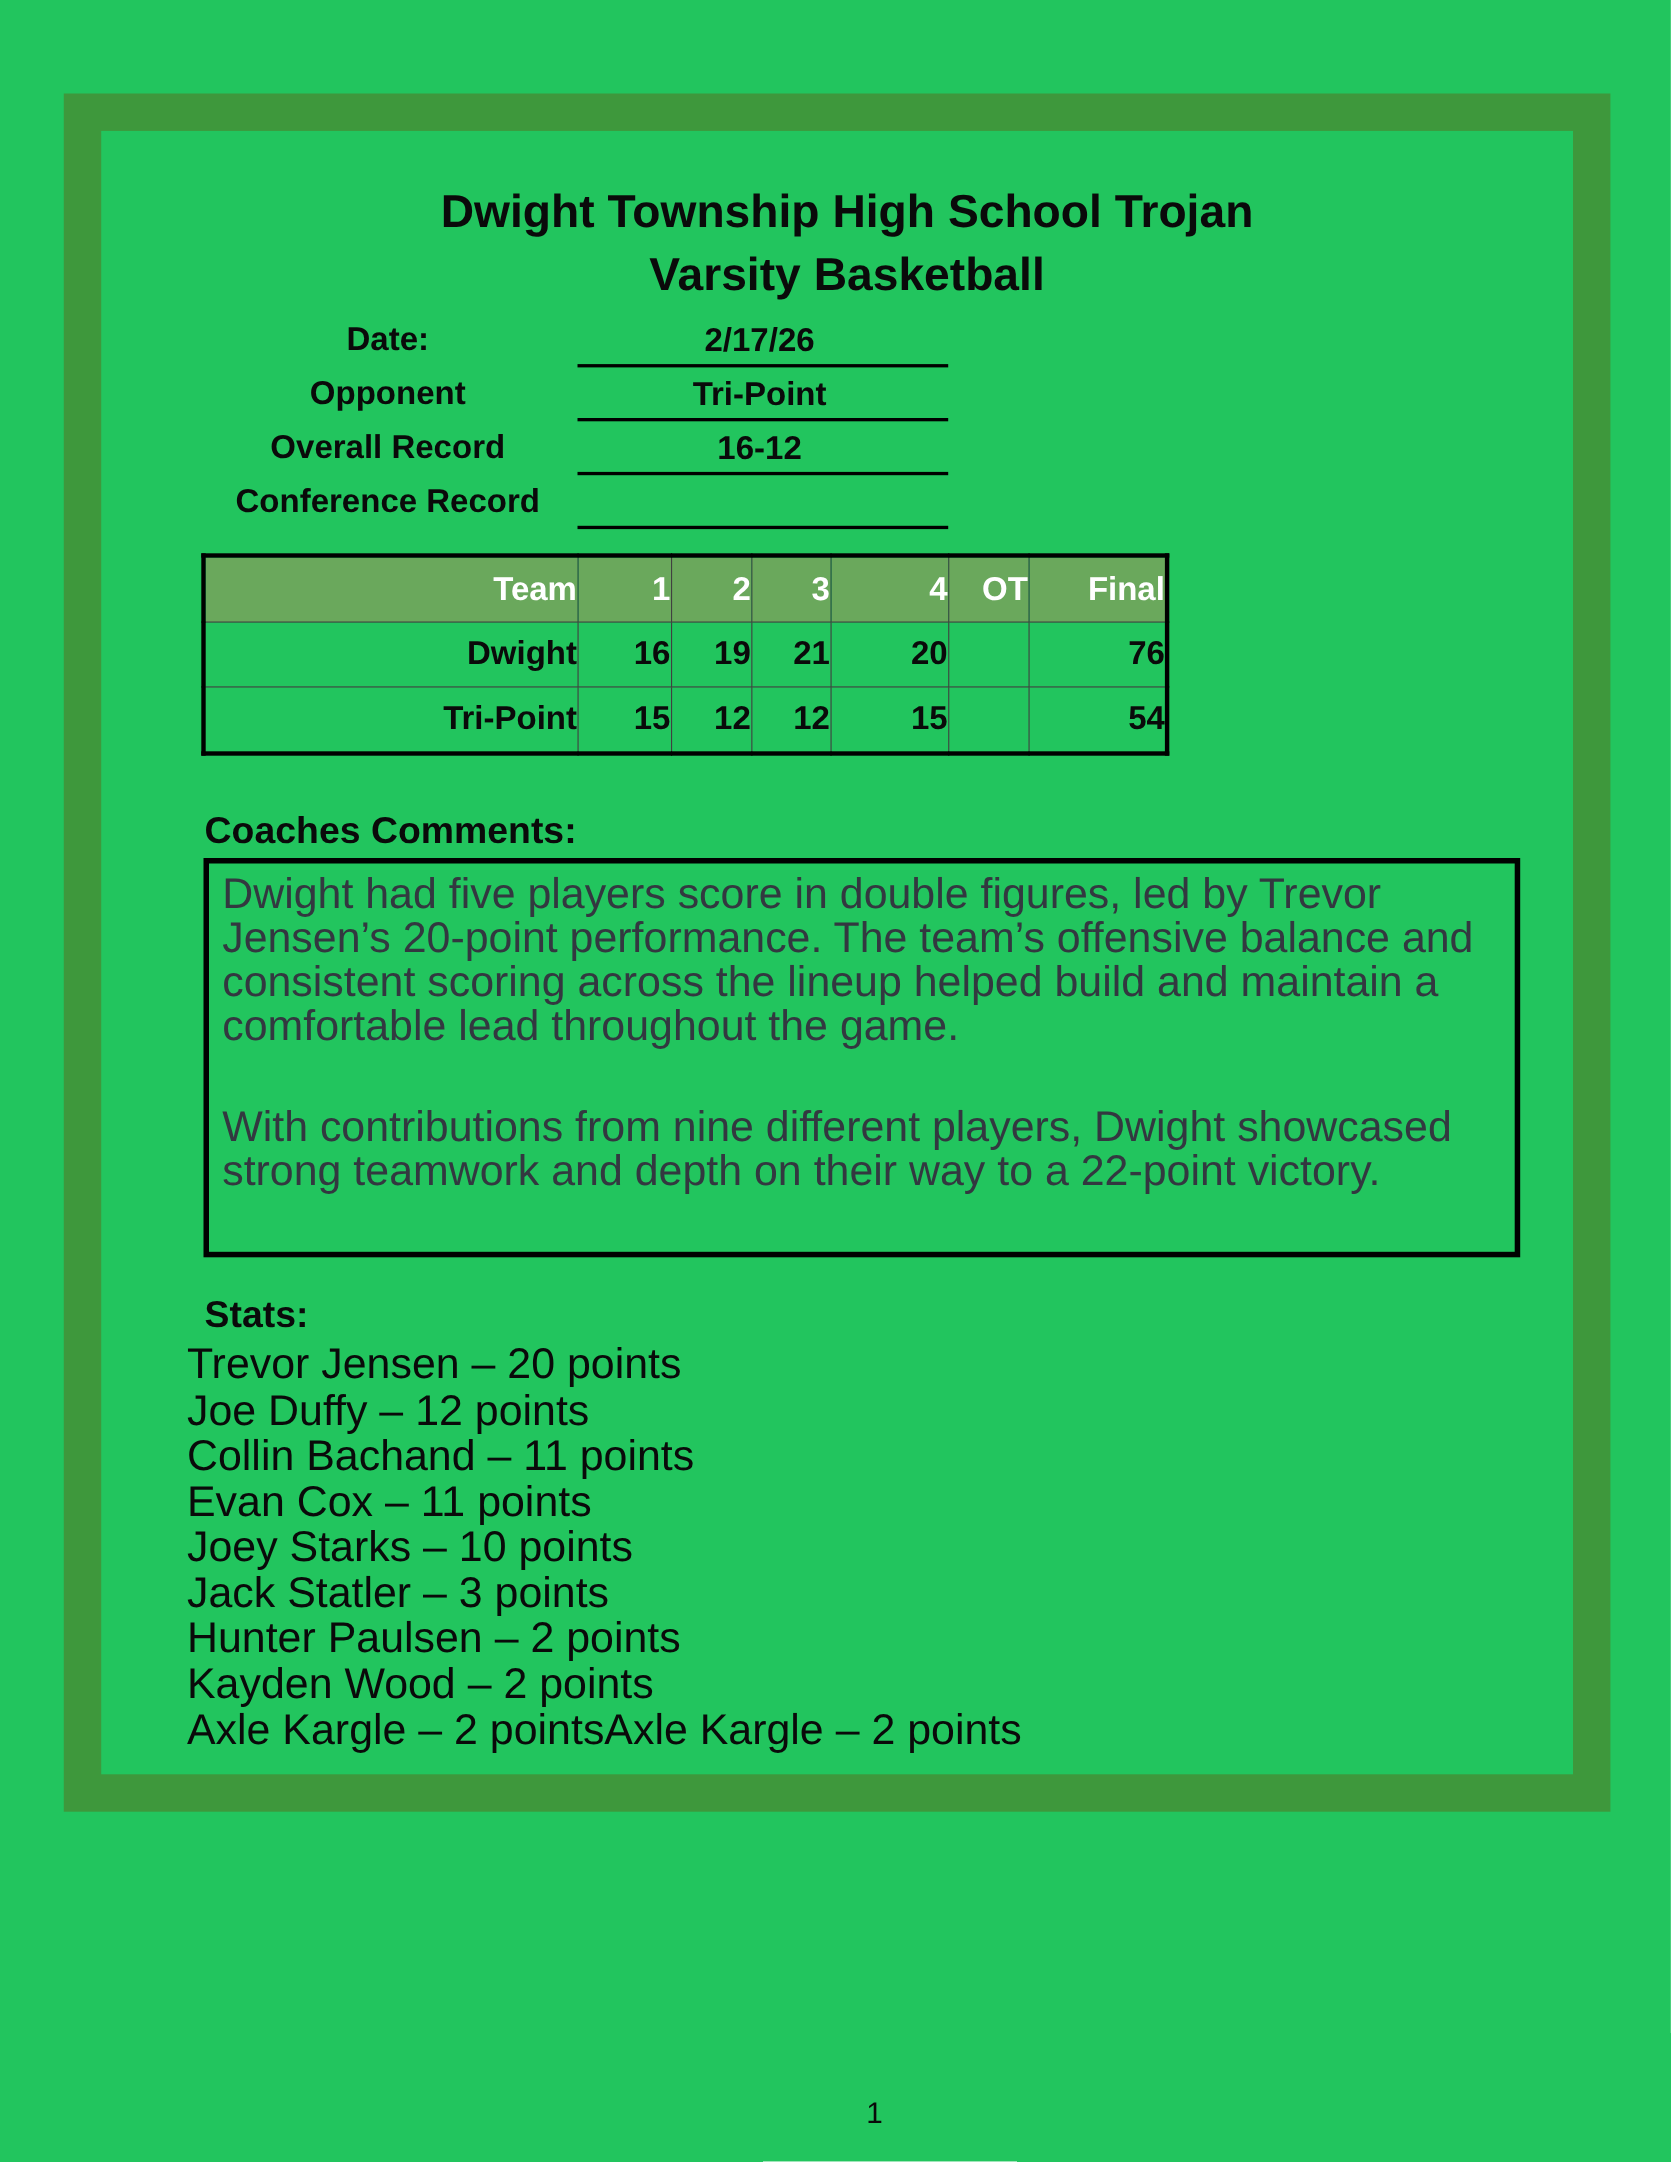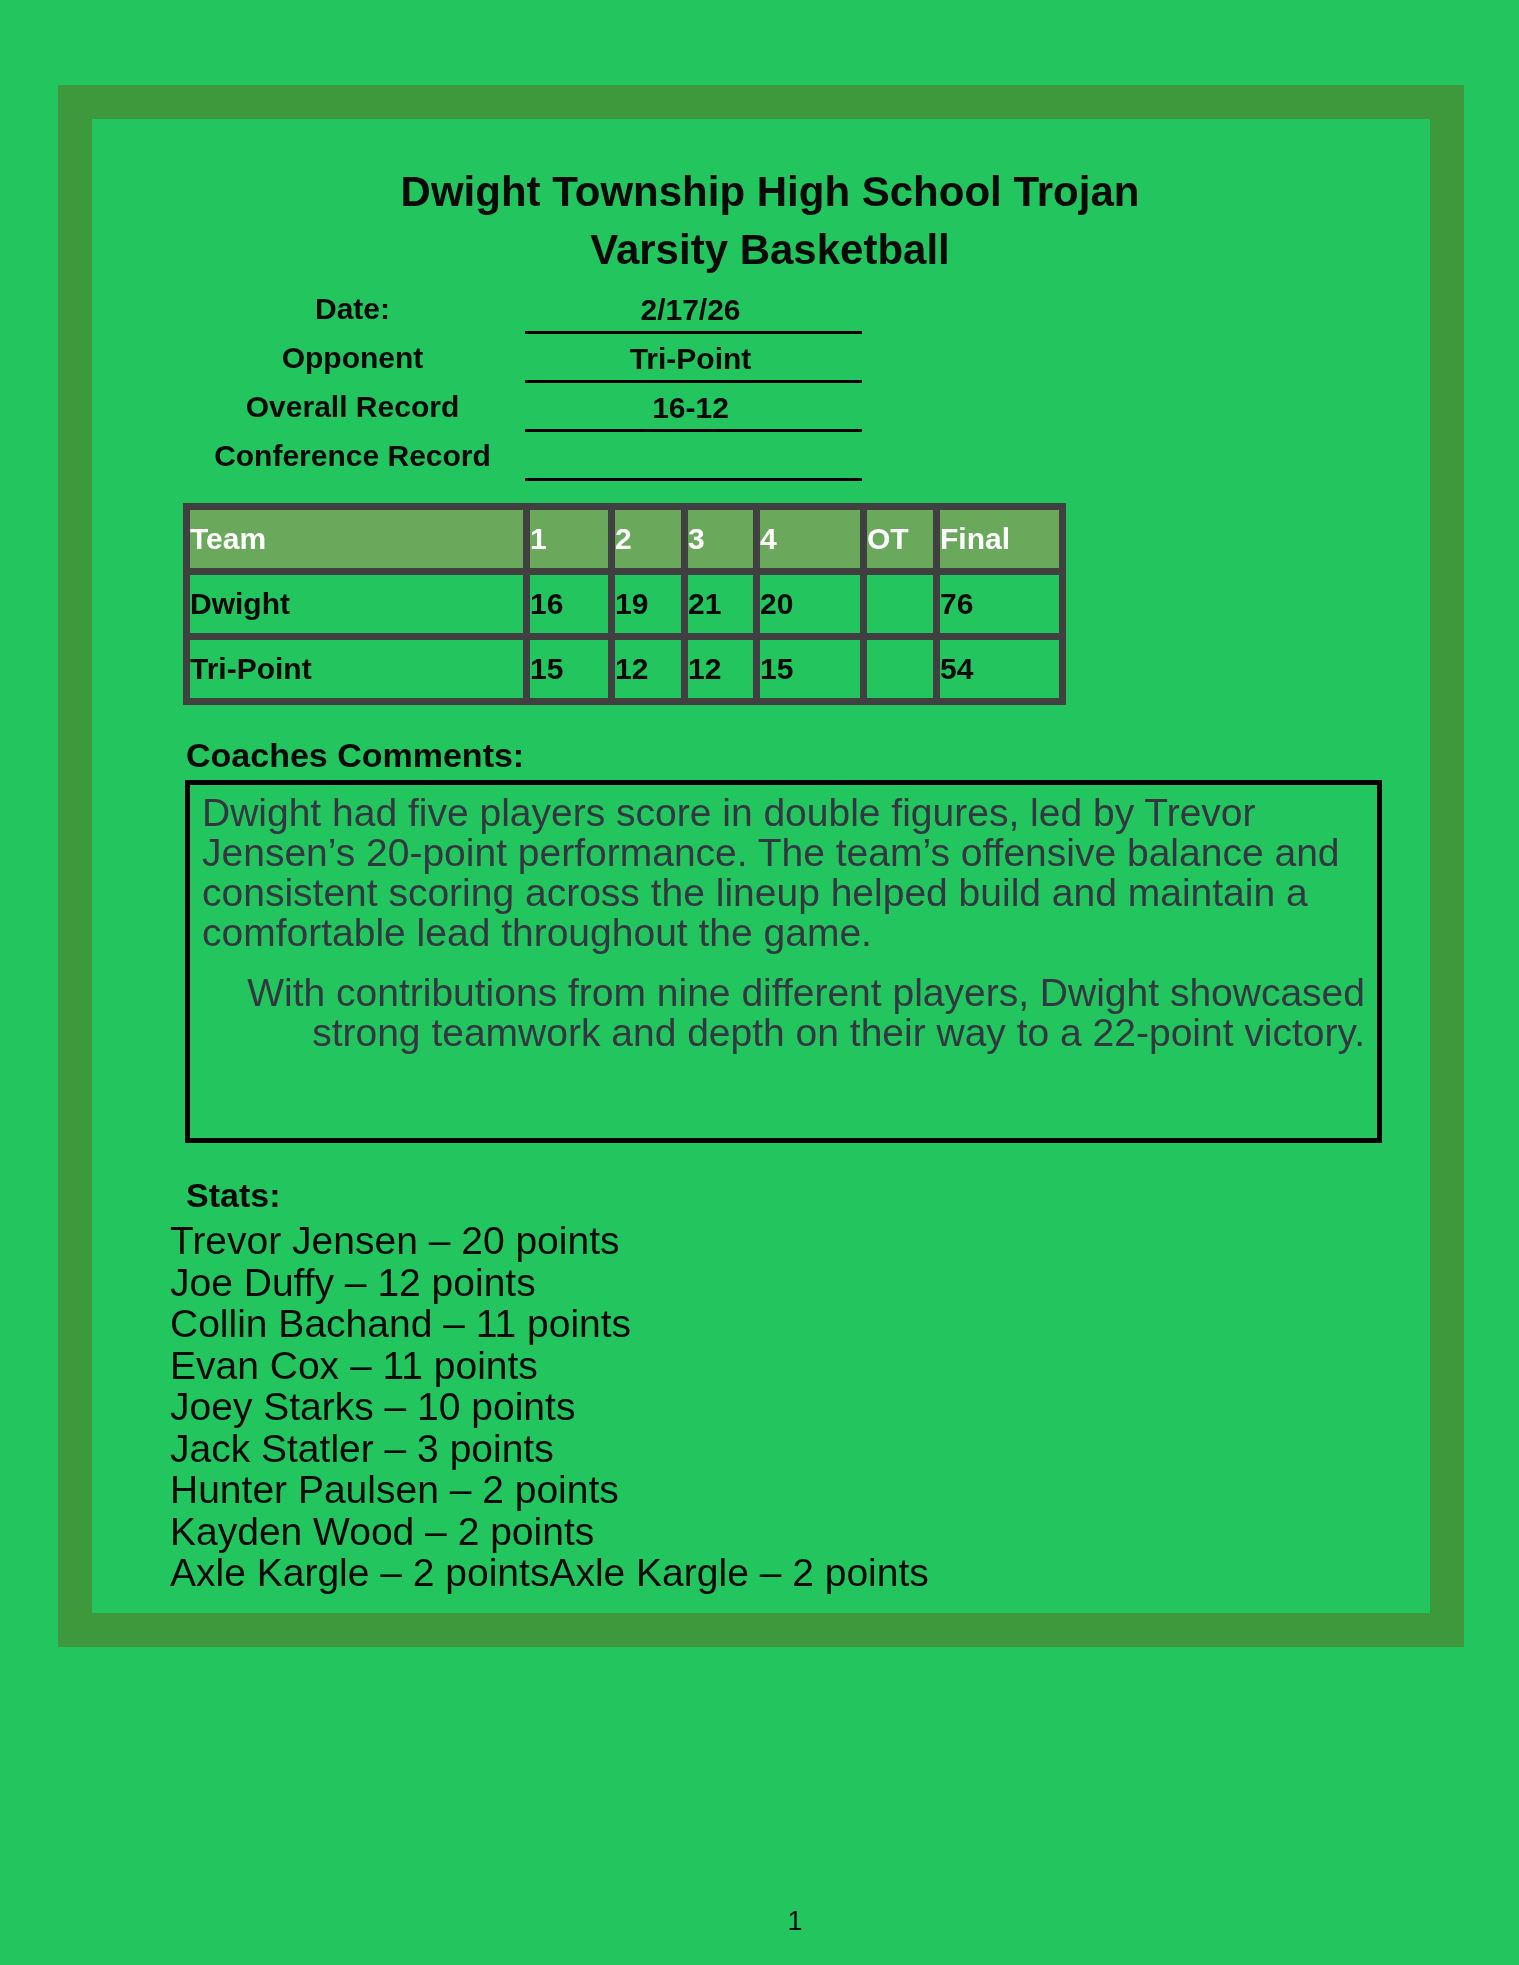--- a/index.html
+++ b/index.html
@@ -26,40 +26,40 @@
     border-bottom:3px solid #000; box-sizing:border-box;
     display:flex; align-items:flex-end; justify-content:center;
   }
   .info-value { font-weight:bold; font-size:30px; padding:0 6px 4px 0; color:#0a0a0a; }
 
   .score-table {
     position:absolute; left:183px; top:503px;
     border-collapse:collapse; table-layout:fixed;
   }
   .score-table th, .score-table td {
-    border:7px solid #404040; text-align:left; vertical-align:middle;
+    border:1px solid #404040; text-align:right; vertical-align:middle;
     font-size:30px; font-weight:bold; padding:0; overflow:hidden;
   }
   .score-table { border:4px solid #000; }
   .score-table th {
     background:var(--header-green,#6aa85c); color:#ffffff; height:58px;
   }
   .score-table td { height:58px; color:#0a0a0a; }
 
   .comments-label, .stats-label {
     position:absolute; left:186px; font-weight:bold; font-size:34px; color:#0a0a0a;
   }
   .comments-label { top:736px; }
   .comments-box {
     position:absolute; left:185px; top:780px; width:1197px; height:363px;
     border:5px solid #000; box-sizing:border-box; padding:8px 12px;
     font-size:39px; line-height:40px; color:var(--comments-text,#333840);
   }
   .comments-box p { margin:0; }
-  .comments-box p + p { margin-top:20px;text-align:right; }
+  .comments-box p + p { margin-top:52px; }
 
   .stats-label { top:1176px; }
   .stats-list {
     position:absolute; left:170px; top:1220px; width:1200px;
     font-size:39px; line-height:41.5px; color:#0a0a0a;
   }
   .page-number {
     position:absolute; left:770px; top:1906px; width:50px; text-align:center;
     font-size:27px; color:#0a0a0a;
   }

